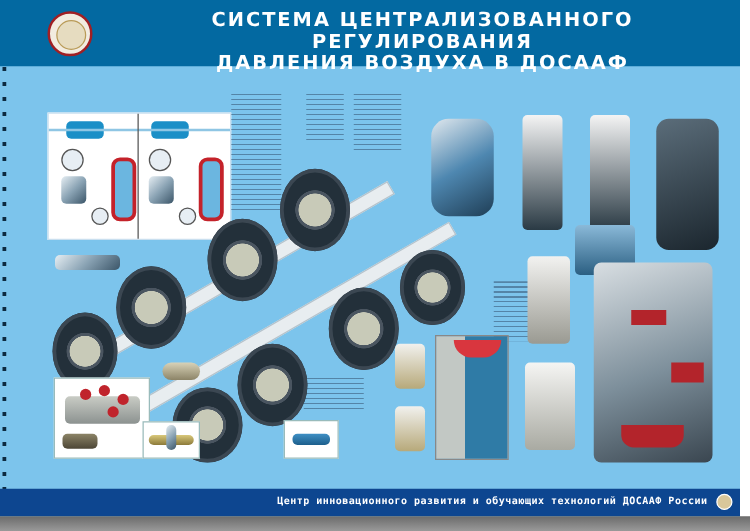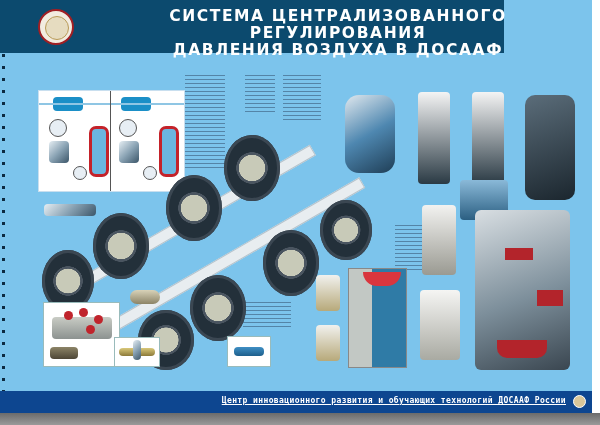--- a/index.html
+++ b/index.html
@@ -1,23 +1,23 @@
 <!DOCTYPE html>
 <html><head>
 <meta charset="utf-8">
 <style>
   html,body{margin:0;padding:0;}
   body{width:600px;height:425px;overflow:hidden;background:#ffffff;position:relative;font-family:"DejaVu Sans",sans-serif;}
   .poster{position:absolute;left:0;top:0;width:592px;height:418px;background:#7cc4ec;overflow:hidden;}
-  .header{position:absolute;left:0;top:0;width:504px;height:53px;background:#0c4a6e;}
+  .header{position:absolute;left:0;top:0;width:592px;height:53px;background:#0369a1;}
   .title{position:absolute;left:88px;top:8px;width:500px;text-align:center;color:#ffffff;font-family:"DejaVu Sans",sans-serif;font-weight:bold;font-size:15.5px;line-height:17px;letter-spacing:1.6px;}
   .logo{position:absolute;left:38px;top:9px;width:36px;height:36px;border-radius:50%;background:#f2ece0;border:2px solid #a01f24;box-sizing:border-box;}
   .logo .inner{position:absolute;left:5px;top:5px;width:22px;height:22px;border-radius:50%;background:#e6dcc0;border:1px solid #b99b58;}
   .footer{position:absolute;left:0;top:391px;width:592px;height:22px;background:#0d4690;}
-  .footer-text{position:absolute;right:26px;top:5px;color:#ffffff;font-size:8px;font-weight:bold;letter-spacing:0.4px;font-family:"DejaVu Sans Mono",monospace;text-decoration:underline;}
+  .footer-text{position:absolute;right:26px;top:5px;color:#ffffff;font-size:8px;font-weight:bold;letter-spacing:0.4px;font-family:"DejaVu Sans Mono",monospace;}
   .footer-logo{position:absolute;right:6px;top:4px;width:13px;height:13px;border-radius:50%;background:#d9c79a;border:1px solid #fff;box-sizing:border-box;}
   .shadow{position:absolute;left:0;top:413px;width:600px;height:12px;background:linear-gradient(#6b6b6b,#9a9a9a);}
   .binding{position:absolute;left:2px;top:6px;width:3px;height:410px;background:repeating-linear-gradient(#0d2a40 0 3px,transparent 3px 12px);}
   .panel{position:absolute;background:#ffffff;border:1px solid #c9dfef;}
   .schem-box{left:38px;top:90px;width:145px;height:100px;}
   .schem-box .tank{position:absolute;top:6px;width:30px;height:14px;background:#1b8fc7;border-radius:4px;}
   .schem-box .tire{position:absolute;top:35px;width:14px;height:45px;border:3px solid #c4222a;border-radius:7px;background:#6bb6e0;}
   .schem-box .gauge{position:absolute;width:16px;height:16px;border-radius:50%;border:1px solid #555;background:#e7eef4;}
   .schem-box .pipe{position:absolute;background:#8fc6e4;}
   .legend-col{position:absolute;background:repeating-linear-gradient(#33506e 0 1px,transparent 1px 4px);opacity:.55;}

